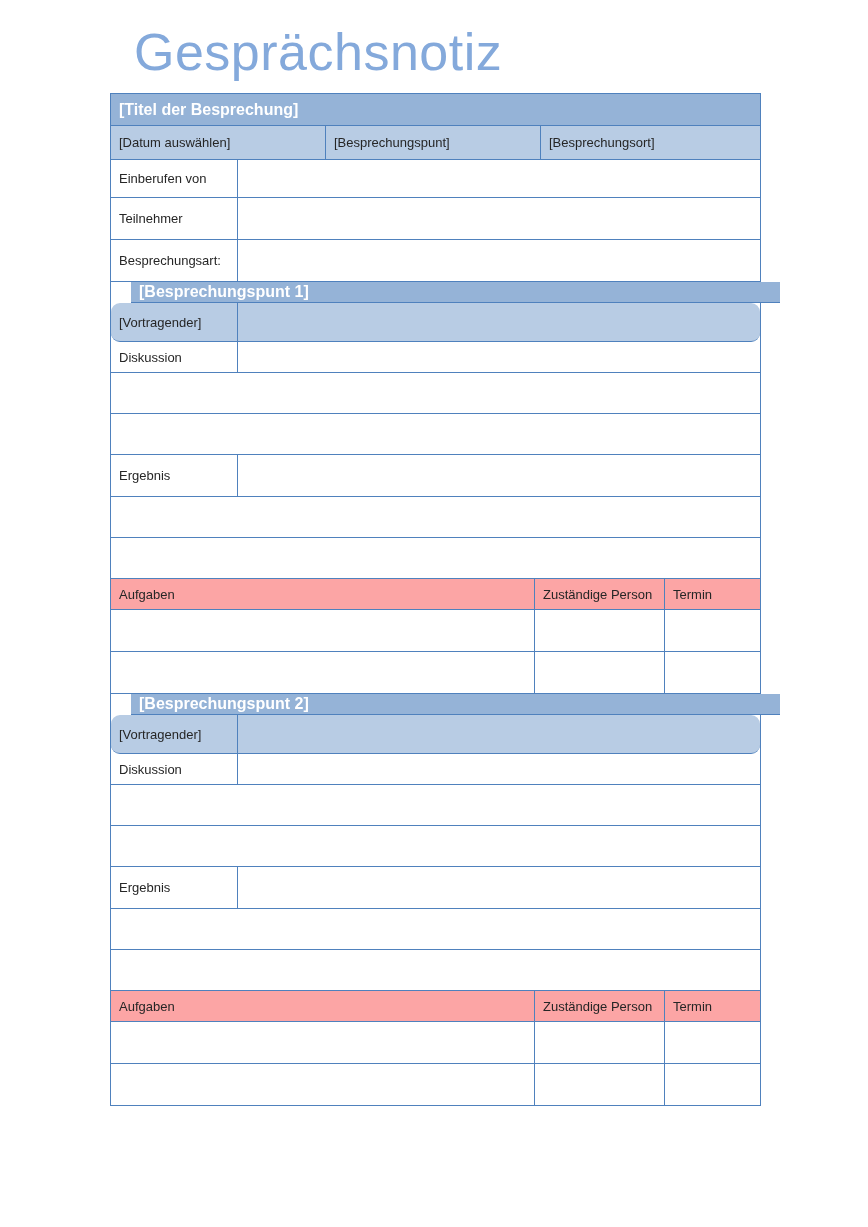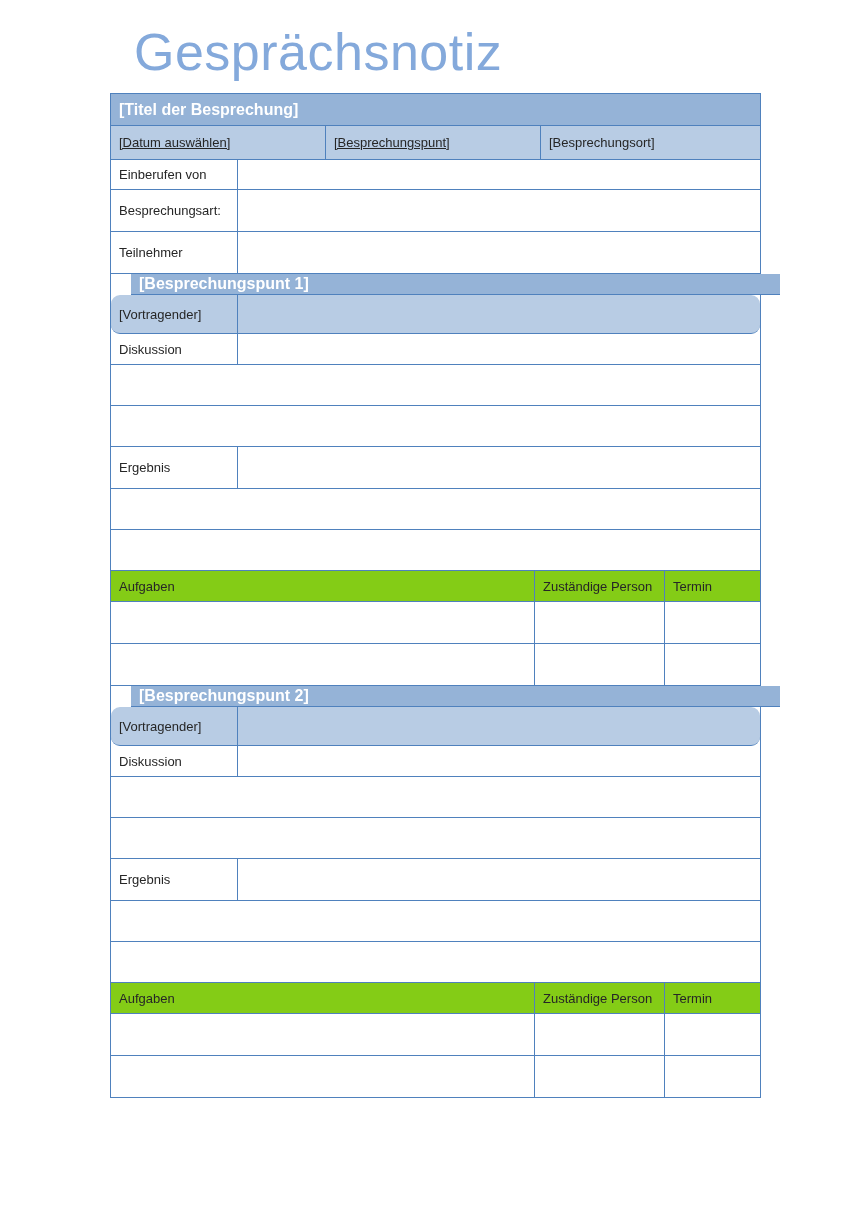--- a/index.html
+++ b/index.html
@@ -23,40 +23,40 @@
     background:#fff;
   }
   .row { display:flex; width:100%; border-bottom:1px solid #4F81BD; }
   .cell { display:flex; align-items:center; padding:8px 8px; font-size:13px; overflow:hidden; white-space:nowrap; }
   .v { border-right:1px solid #4F81BD; }
   .grow { flex:1 1 auto; }
 
   
   .h-hdr    { height:32px; }
   .h-info   { height:34px; }
-  .h-called { height:30px; }
+  .h-called { height:38px; }
   .h-type   { height:42px; }
   .h-part   { height:42px; }
   .h-sec    { height:21px;margin-left:20px; }
   .h-pres   { height:39px;border-radius:9px; }
   .h-disk   { height:31px; }
   .h-empty  { height:41px; }
   .h-erg    { height:42px;gap:46px; }
   .h-taskh  { height:31px; }
   .h-task   { height:42px; }
 
   
   .bg-header { background:#95B3D7; }
   .bg-light  { background:#B8CCE4; }
-  .bg-taskh  { background:#84cc16; }
+  .bg-taskh  { background:#fca5a5; }
 
   .sec-text { color:#ffffff; font-weight:bold; font-size:16px; }
 
   
-  .w-info  { width:215px;text-decoration:underline; }
+  .w-info  { width:215px; }
   .w-label { width:127px; }
   .w-tasks { width:424px; }
   .w-person{ width:130px; }
 </style>
 </head>
 <body>
 
 <div class="page">
 
   <div class="doc-title">Gesprächsnotiz</div>
@@ -71,27 +71,27 @@
       <div class="cell v w-info">[Datum auswählen]</div>
       <div class="cell v w-info">[Besprechungspunt]</div>
       <div class="cell grow">[Besprechungsort]</div>
     </div>
 
     <div class="row h-called">
       <div class="cell v w-label">Einberufen von</div>
       <div class="cell grow"></div>
     </div>
 
-    <div class="row h-type">
-      <div class="cell v w-label">Besprechungsart:</div>
+    <div class="row h-part">
+      <div class="cell v w-label">Teilnehmer</div>
       <div class="cell grow"></div>
     </div>
 
-    <div class="row h-part">
-      <div class="cell v w-label">Teilnehmer</div>
+    <div class="row h-type">
+      <div class="cell v w-label">Besprechungsart:</div>
       <div class="cell grow"></div>
     </div>
 
     <div class="row h-sec bg-header">
       <div class="cell grow sec-text">[Besprechungspunt 1]</div>
     </div>
     <div class="row h-pres bg-light">
       <div class="cell v w-label">[Vortragender]</div>
       <div class="cell grow"></div>
     </div>

